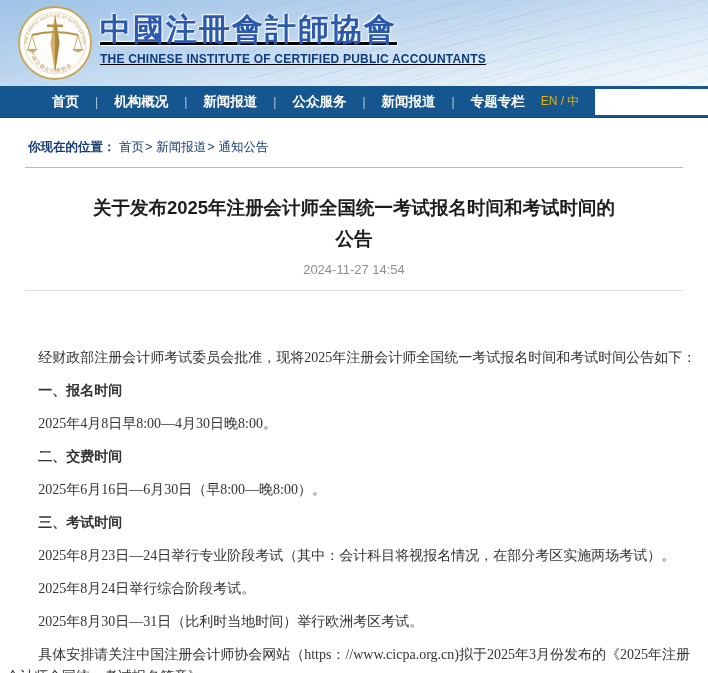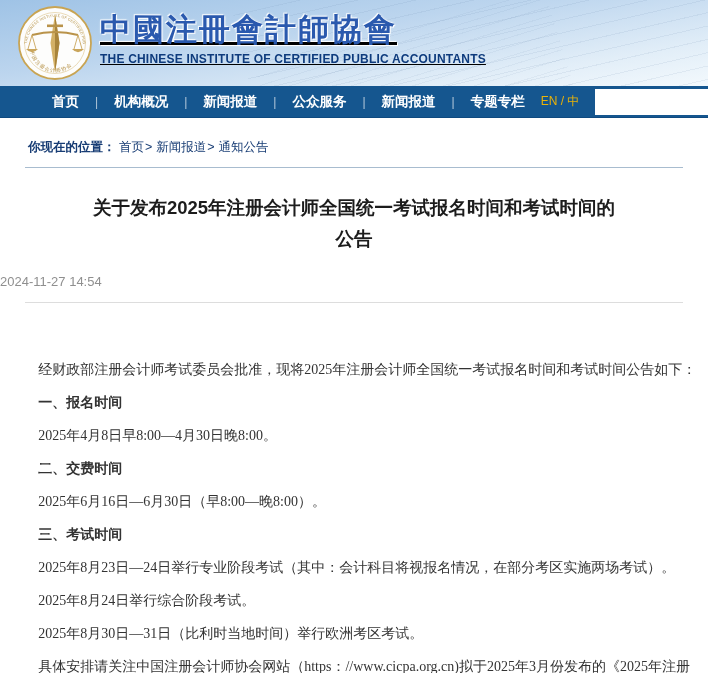--- a/index.html
+++ b/index.html
@@ -66,21 +66,21 @@
   }
   .breadcrumb-label { font-weight:bold; color:#173c74; }
   .crumb { color:#173c74; cursor:pointer; text-decoration:none; }
   .crumb-sep { color:#173c74; margin:0 4px 0 1px; }
 
   
   .article-title {
     margin:24px auto 0; max-width:535px; text-align:center;
     font-size:18.5px; line-height:31px; font-weight:bold; color:#1c1c1c;
   }
-  .article-date { margin-top:20px; font-size:13px; color:#8f8f8f; }
+  .article-date { text-align:center; margin-top:8px; font-size:13px; color:#8f8f8f; }
   .head-divider { margin:13px 25px 0; border:none; border-top:1px solid #dddddd; height:0; }
 
   
   .article-body {
     padding:56px 6px 0;
     font-family:"Liberation Serif","DejaVu Serif",serif;
     font-size:14px; color:#333333;
   }
   .article-body p { margin:0 0 11px; line-height:22px; text-indent:2.3em; }
   .article-body p.sec {

